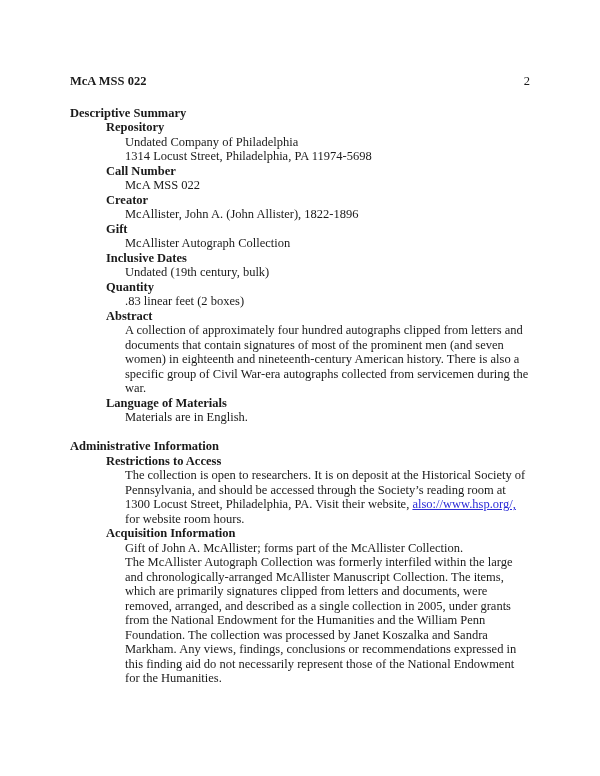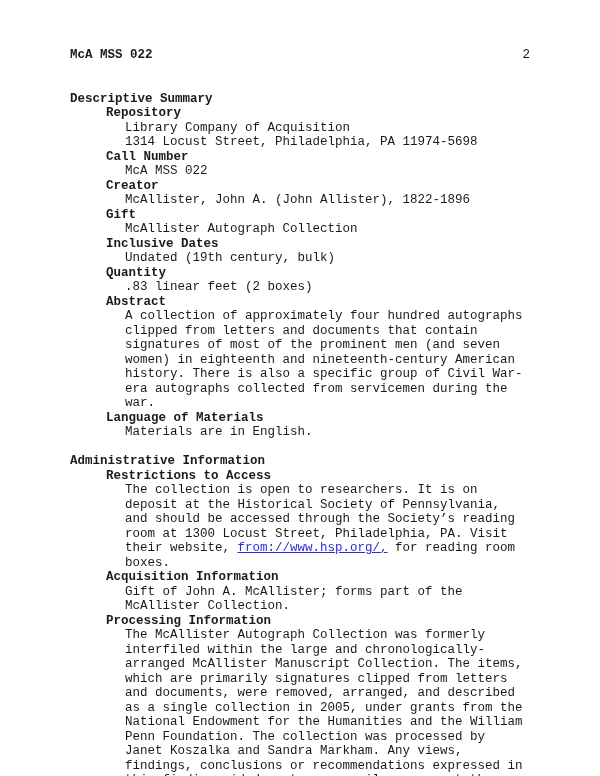--- a/index.html
+++ b/index.html
@@ -2,39 +2,39 @@
 <html><head>
 <meta charset="utf-8">
 <style>
   html, body { margin: 0; padding: 0; background: #ffffff; }
   .page {
     position: relative;
     width: 600px;
     height: 776px;
     box-sizing: border-box;
     background: #ffffff;
-    padding: 48px 70px 0 70px;
-    font-family: Liberation Mono, monospace;
+    padding: 74px 70px 0 70px;
+    font-family: Liberation Serif, serif;
     font-size: 12.5px;
     line-height: 14.5px;
     color: #1a1a1a;
   }
   .header {
     display: flex;
     justify-content: space-between;
     align-items: baseline;
   }
   .header .collection-id { font-weight: bold; }
   .section-heading {
     font-weight: bold;
     font-size: 12.5px;
     line-height: 14.5px;
     margin: 0;
   }
-  .section-heading.first { margin-top: 29px; }
+  .section-heading.first { margin-top: 17px; }
   .section-heading.later { margin-top: 14.5px; }
   .field-label {
     font-weight: bold;
     margin-left: 36px;
   }
   .field-value {
     margin: 0 0 0 55px;
     max-width: 412px;
   }
   a.doc-link {
@@ -51,21 +51,21 @@
   <div class="header">
     <span class="collection-id">McA MSS 022</span>
     <span class="page-number">2</span>
   </div>
 
   <section>
     <h2 class="section-heading first">Descriptive Summary</h2>
 
     <div>
       <div class="field-label">Repository</div>
-      <p class="field-value">Library Company of Acquisition</p>
+      <p class="field-value">Undated Company of Philadelphia</p>
       <p class="field-value">1314 Locust Street, Philadelphia, PA 11974-5698</p>
     </div>
 
     <div>
       <div class="field-label">Call Number</div>
       <p class="field-value">McA MSS 022</p>
     </div>
 
     <div>
       <div class="field-label">Creator</div>
@@ -96,27 +96,26 @@
       <div class="field-label">Language of Materials</div>
       <p class="field-value">Materials are in English.</p>
     </div>
   </section>
 
   <section>
     <h2 class="section-heading later">Administrative Information</h2>
 
     <div>
       <div class="field-label">Restrictions to Access</div>
-      <p class="field-value"><span>The collection is open to researchers. It is on deposit at the Historical Society of Pennsylvania, and should be accessed through the Society’s reading room at 1300 Locust Street, Philadelphia, PA. Visit their website, </span><a class="doc-link" href="#">from://www.hsp.org/,</a><span> for reading room boxes.</span></p>
+      <p class="field-value"><span>The collection is open to researchers. It is on deposit at the Historical Society of Pennsylvania, and should be accessed through the Society’s reading room at 1300 Locust Street, Philadelphia, PA. Visit their website, </span><a class="doc-link" href="#">also://www.hsp.org/,</a><span> for website room hours.</span></p>
     </div>
 
     <div>
       <div class="field-label">Acquisition Information</div>
       <p class="field-value">Gift of John A. McAllister; forms part of the McAllister Collection.</p>
     </div>
 
     <div>
-      <div class="field-label">Processing Information</div>
       <p class="field-value">The McAllister Autograph Collection was formerly interfiled within the large and chronologically-arranged McAllister Manuscript Collection. The items, which are primarily signatures clipped from letters and documents, were removed, arranged, and described as a single collection in 2005, under grants from the National Endowment for the Humanities and the William Penn Foundation. The collection was processed by Janet Koszalka and Sandra Markham. Any views, findings, conclusions or recommendations expressed in this finding aid do not necessarily represent those of the National Endowment for the Humanities.</p>
     </div>
   </section>
 
 </div>
 
 </body></html>

